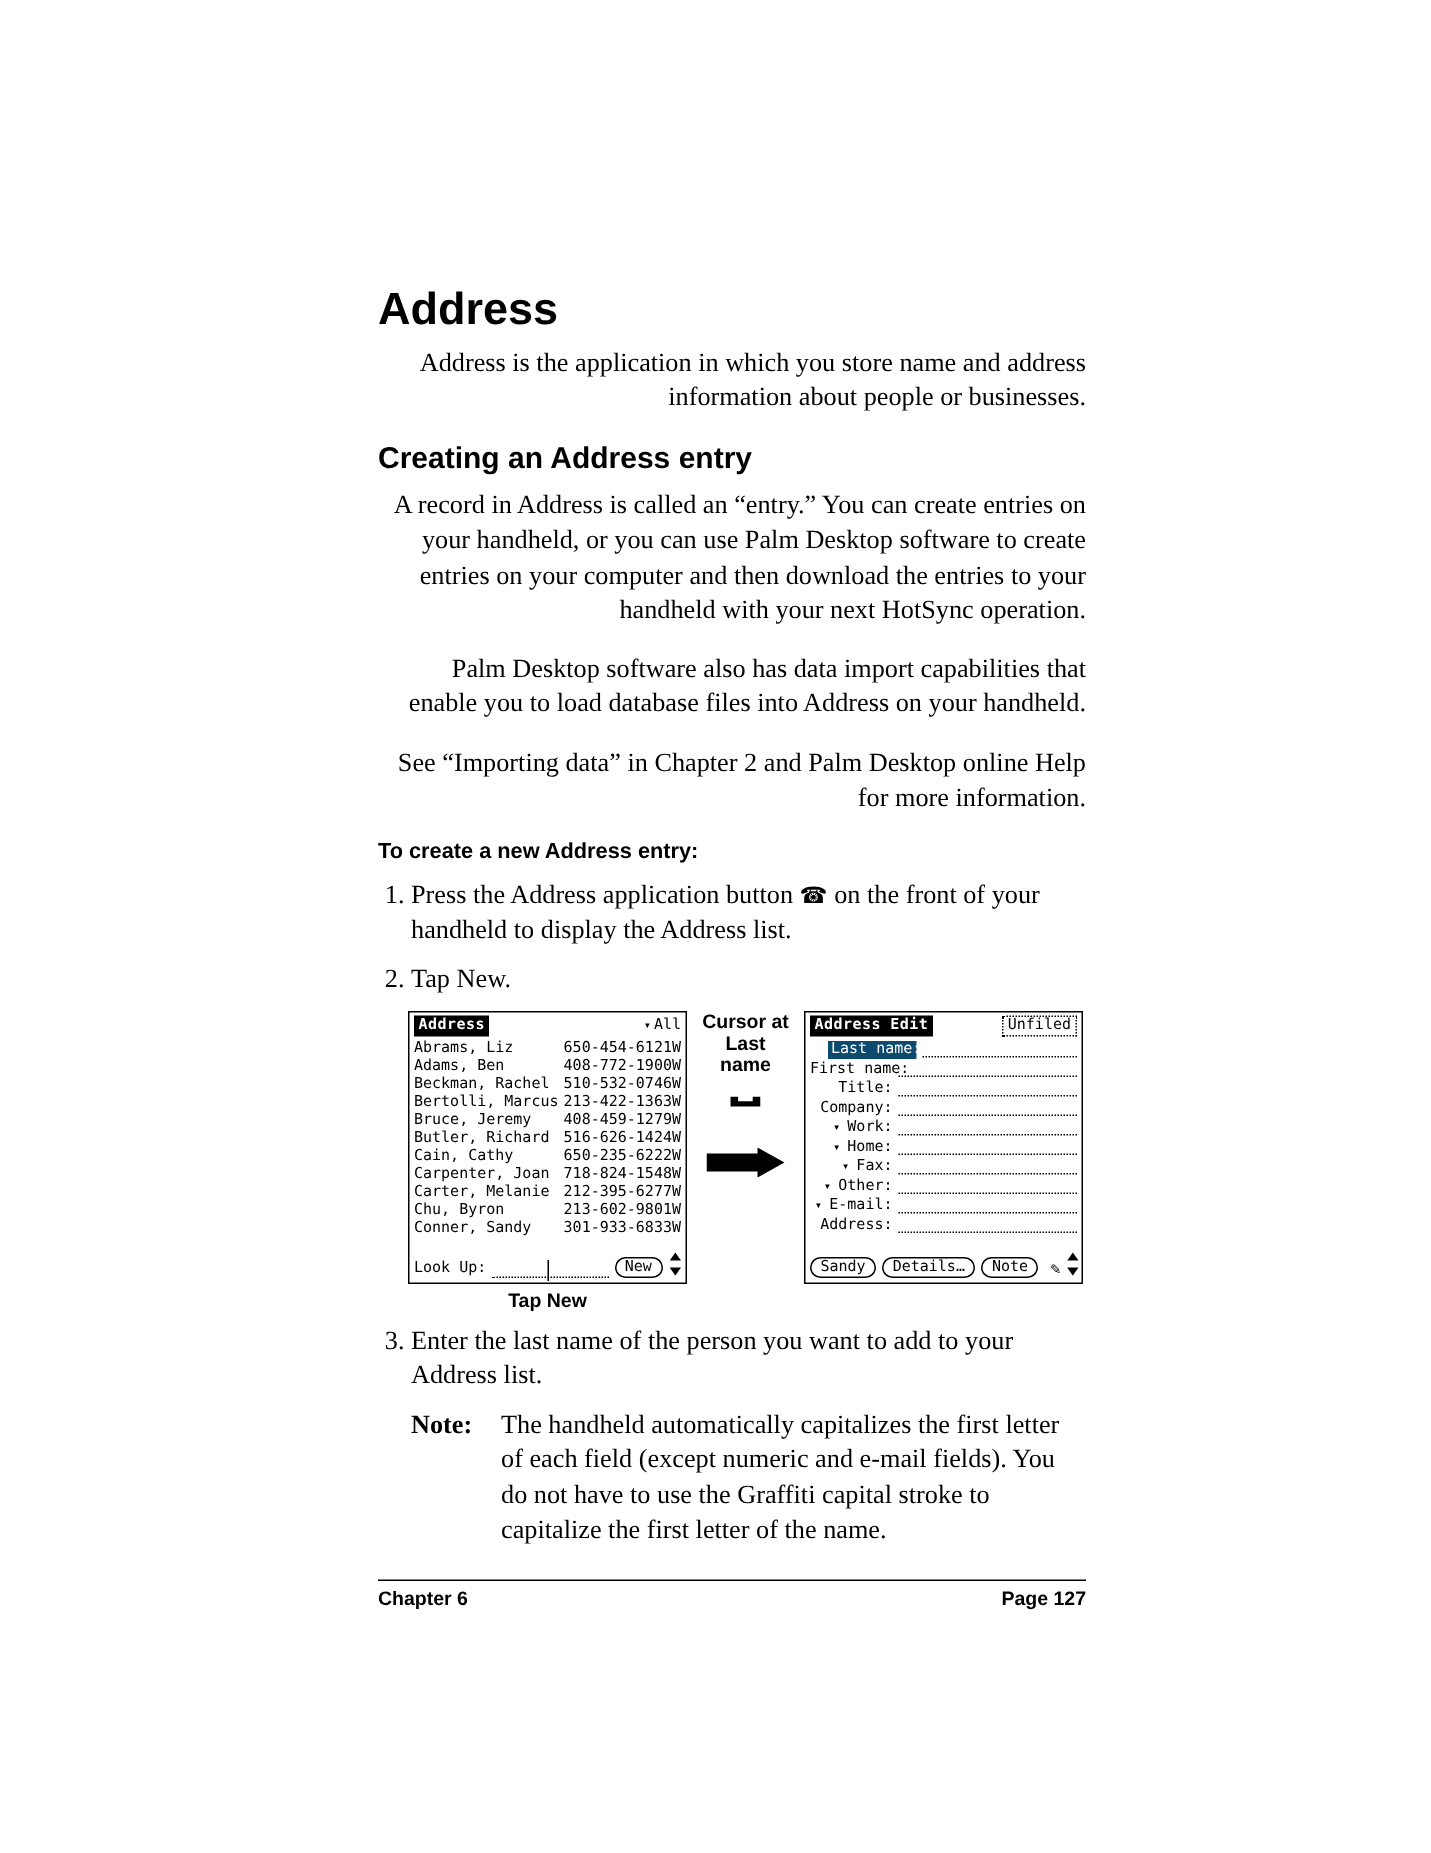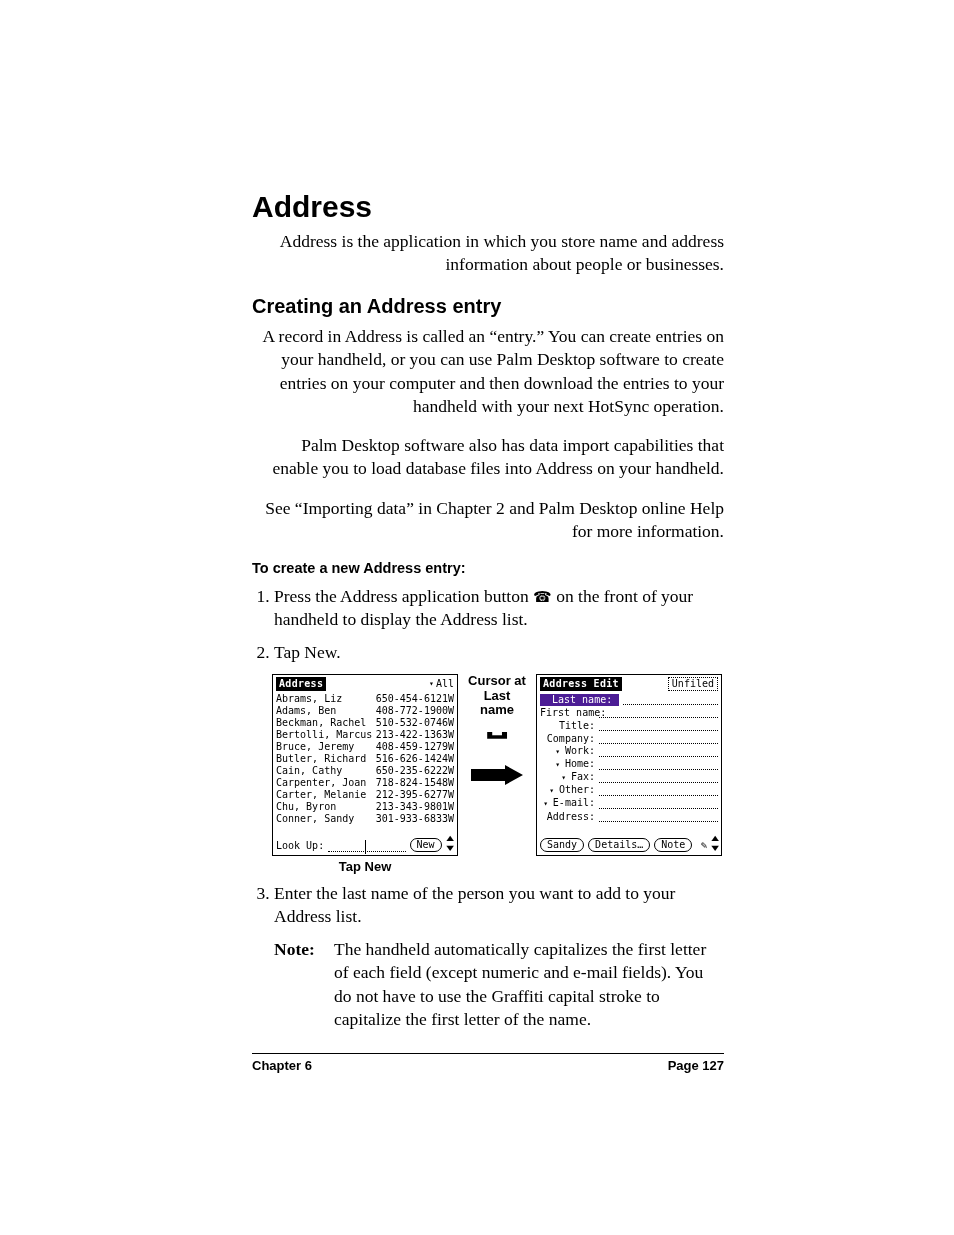--- a/index.html
+++ b/index.html
@@ -109,21 +109,21 @@
   .palm-scroll {
     font-size:14px; line-height:10px;
     display:flex; flex-direction:column; align-items:center;
     transform:scaleX(1.4);
   }
   .palm-scroll .up::before{content:"▴";}
   .palm-scroll .dn::before{content:"▾";}
   .palm-edit-rows { flex:1; }
   .edit-row { display:flex; align-items:center; gap:4px; height:13px; }
   .edit-label { width:55px; text-align:right; font-size:10px; white-space:nowrap;}
-  .edit-label.sel { background:#4c1d95; color:#fff; padding:0 12px; }
+  .edit-label.sel { background:#0c4a6e; color:#fff; padding:0 2px;margin-left:12px; }
   .edit-line { flex:1; border-bottom:1px dotted #000; height:10px;}
   .edit-label .mini-dd::before{content:"▾ "; font-size:8px;}
   .callouts {
     display:flex; flex-direction:column; align-items:center; justify-content:center;
     font-family:"Trebuchet MS", Arial, sans-serif;
     font-weight:800;
     font-size:13px;
     line-height:1.1;
     text-align:center;
     width:62px;
@@ -227,21 +227,21 @@
               <div class="palm-row">
                 <span>Carpenter, Joan</span>
                 <span>718-824-1548W</span>
               </div>
               <div class="palm-row">
                 <span>Carter, Melanie</span>
                 <span>212-395-6277W</span>
               </div>
               <div class="palm-row">
                 <span>Chu, Byron</span>
-                <span>213-343-9801W</span>
+                <span>213-602-9801W</span>
               </div>
               <div class="palm-row">
                 <span>Conner, Sandy</span>
                 <span>301-933-6833W</span>
               </div>
             </div>
           <div class="palm-bottom">
             <span class="lu-label">Look Up:</span>
             <span class="palm-lookup-line"></span>
             <span class="palm-btn">New</span>

